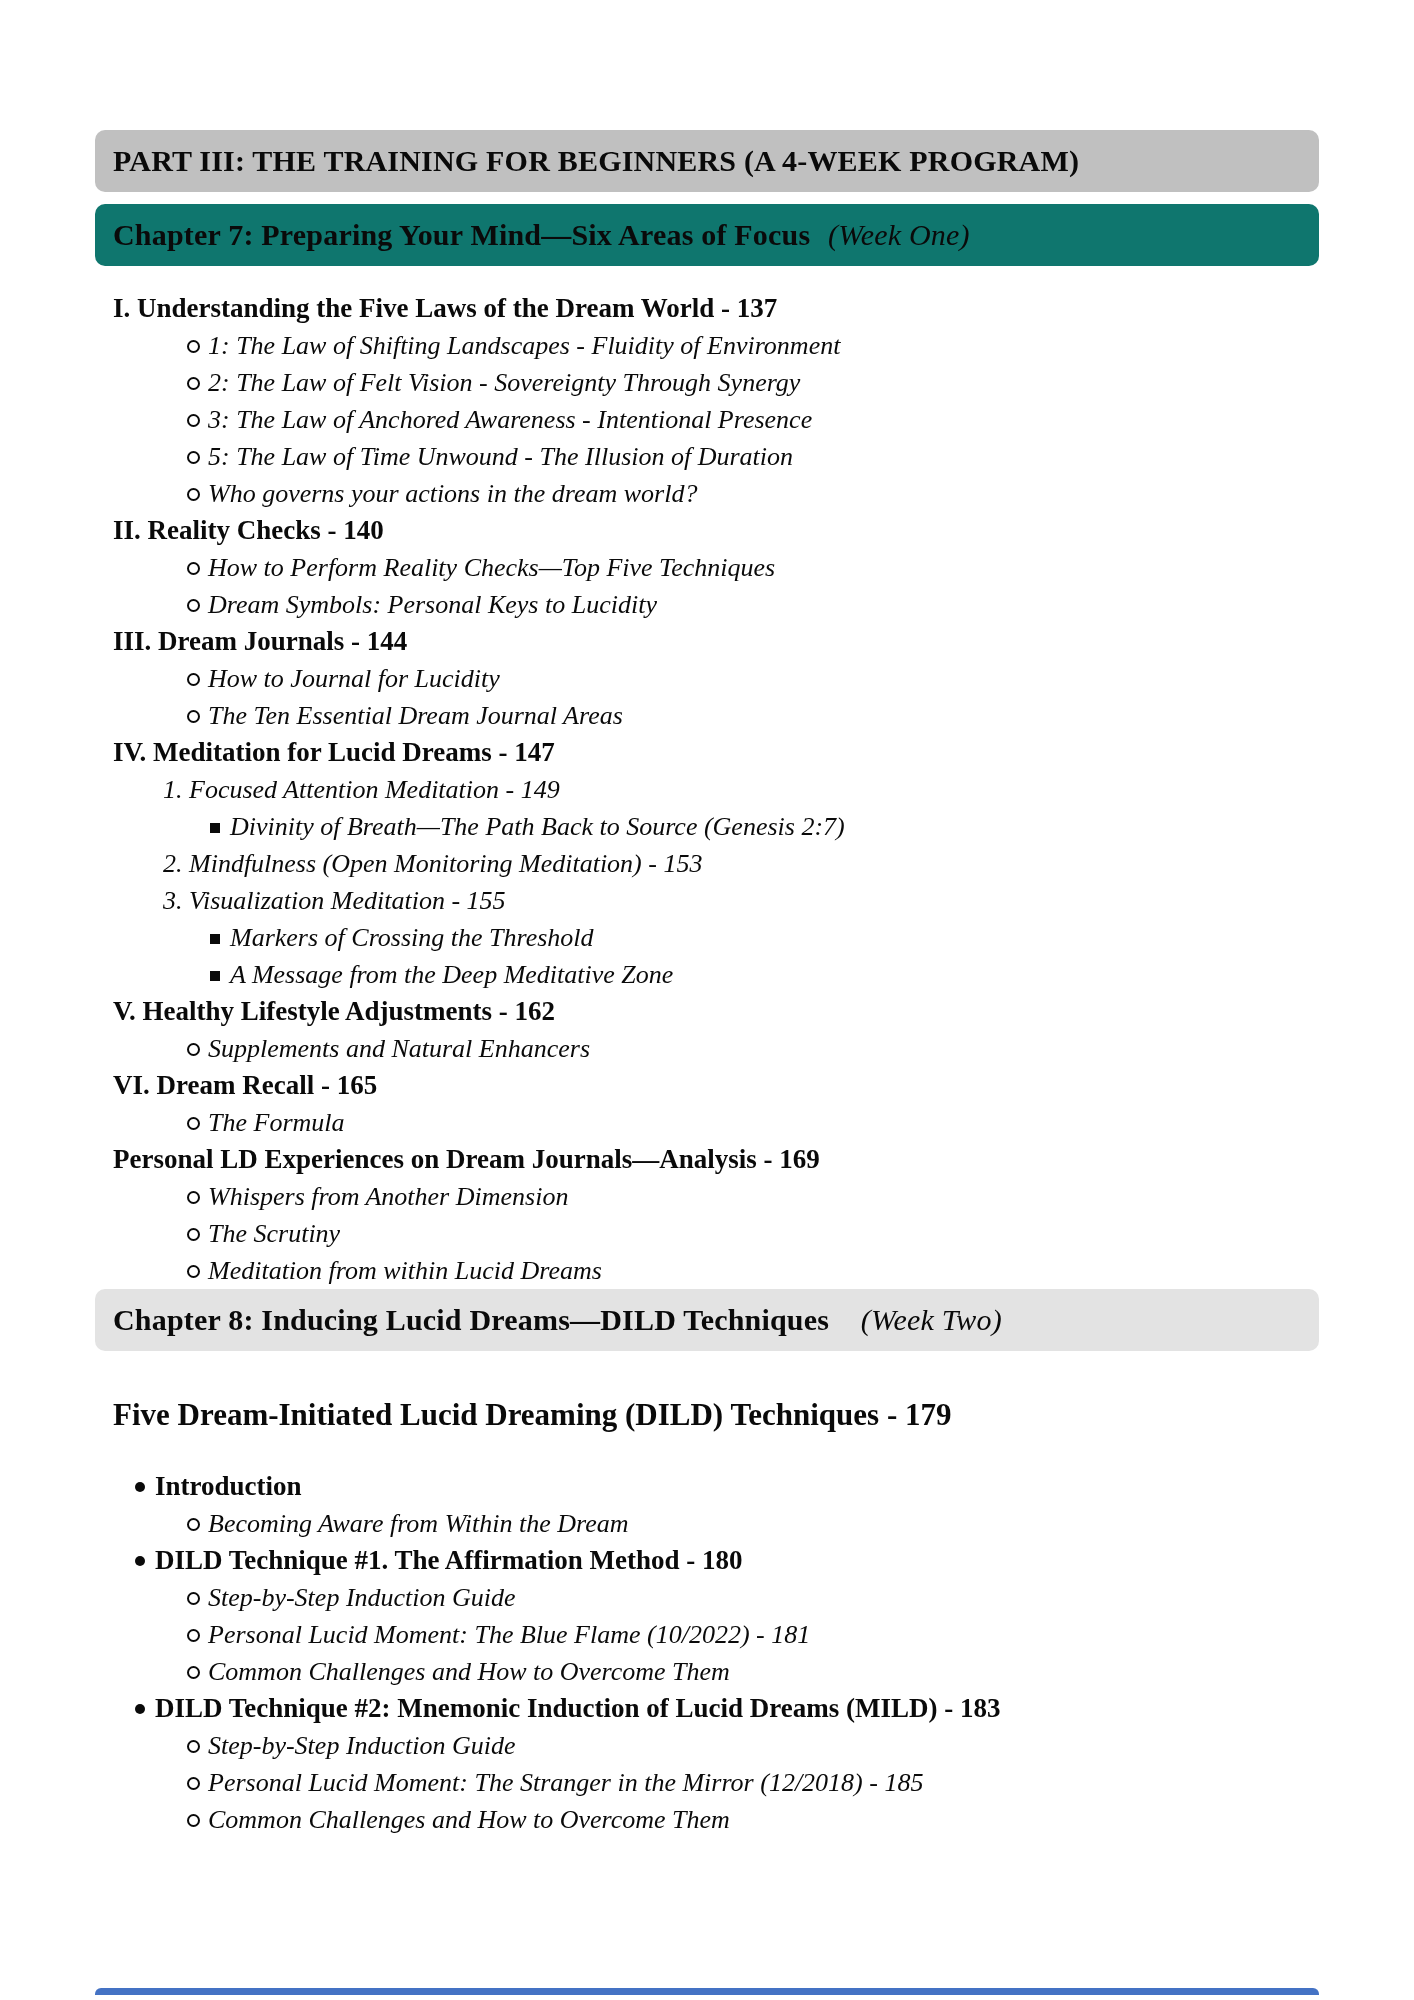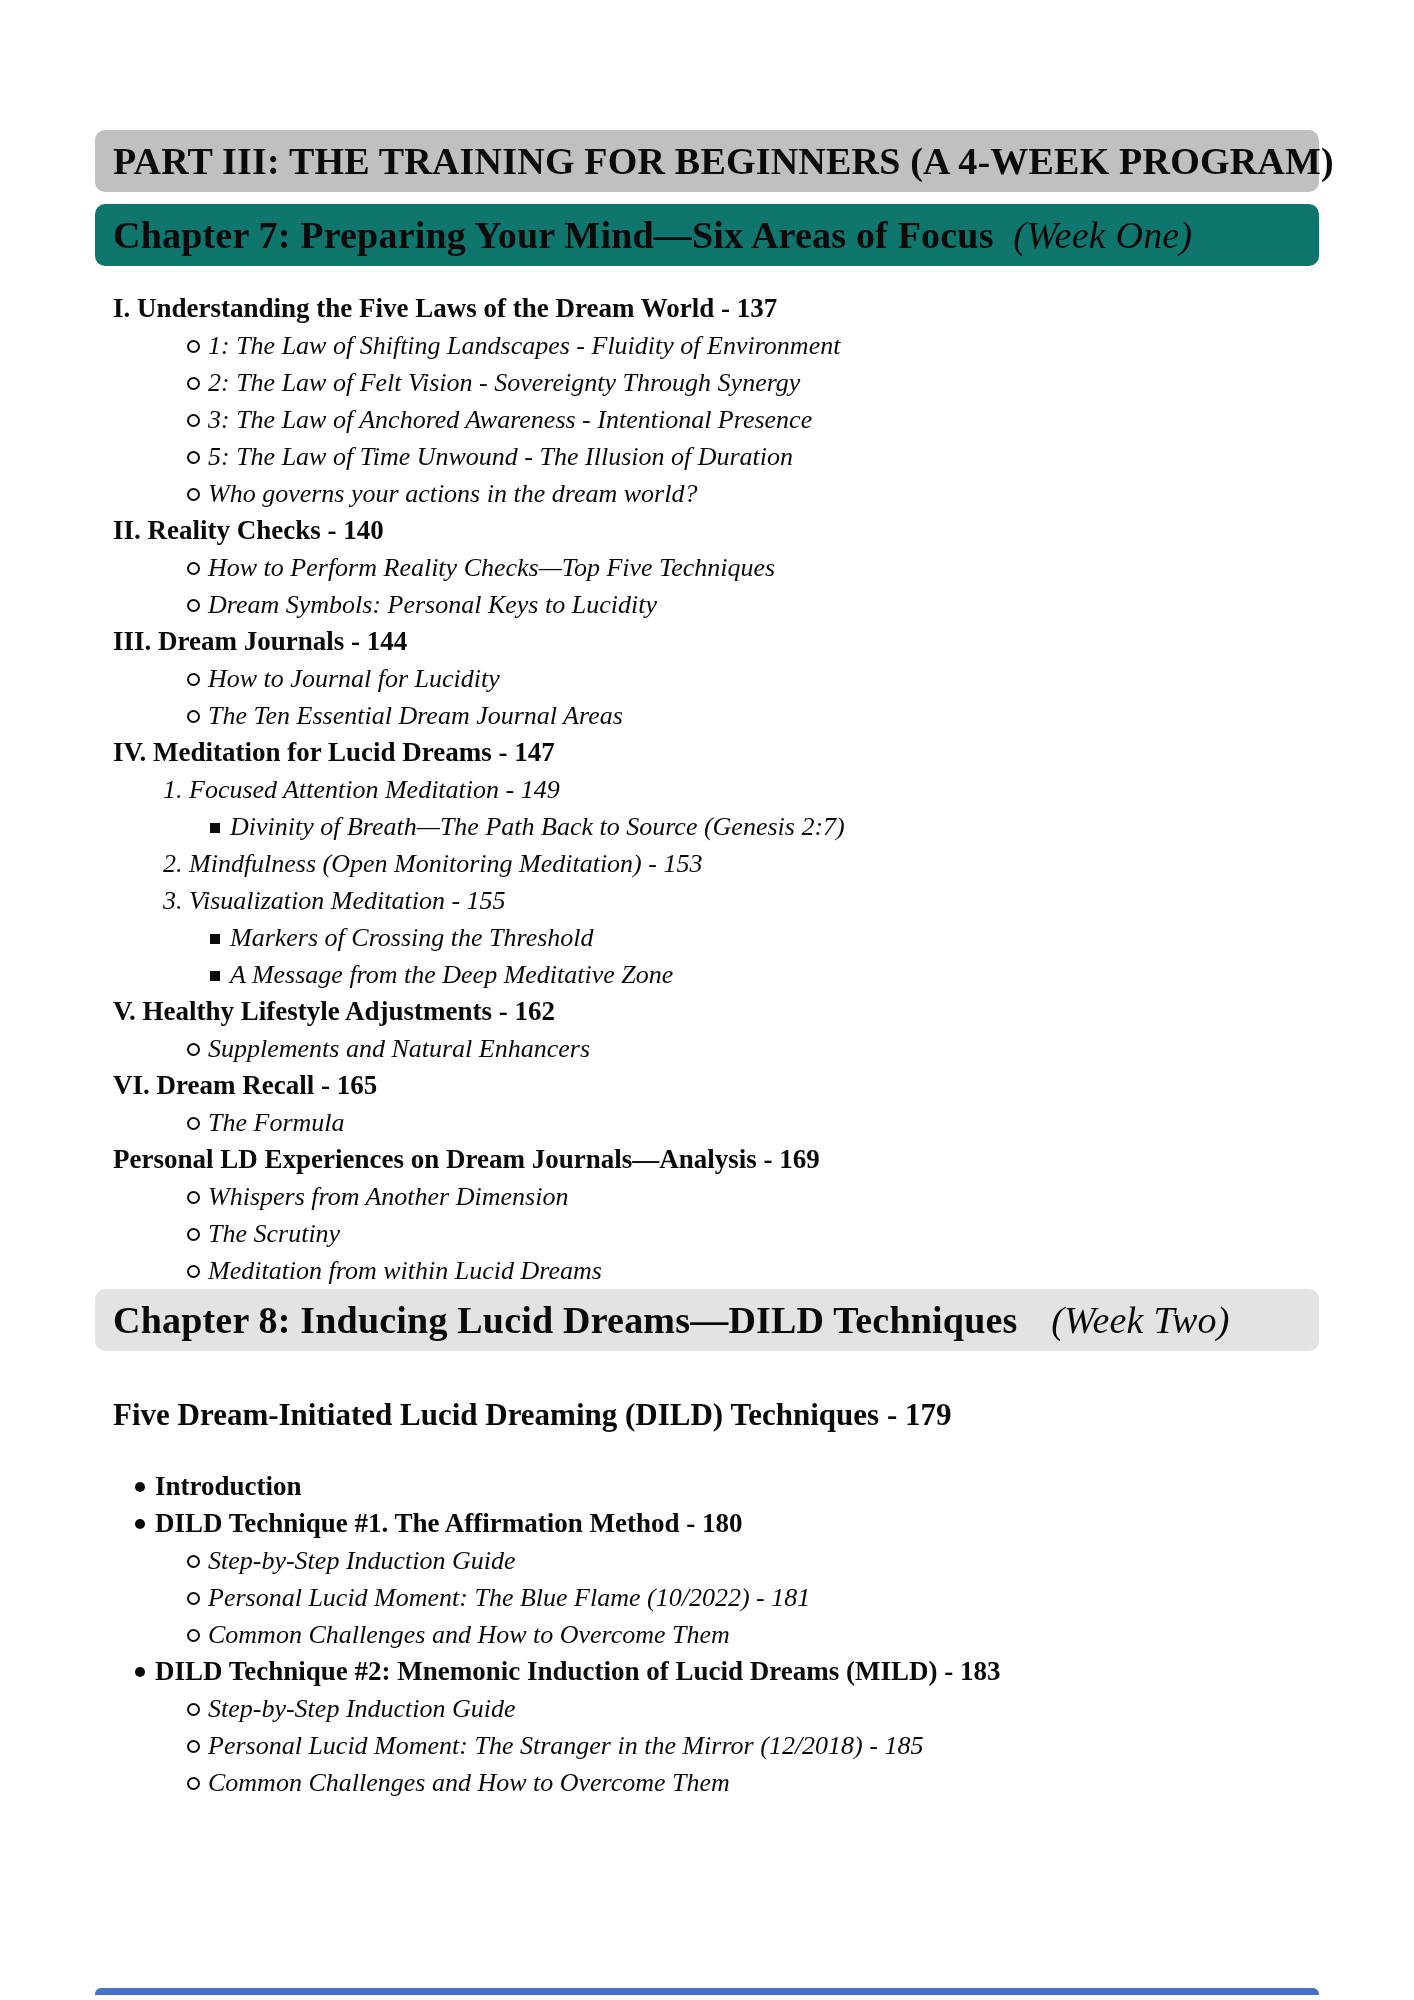--- a/index.html
+++ b/index.html
@@ -13,21 +13,21 @@
     color:#0a0a0a;
   }
   .head-bar {
     margin:0 95px;
     height:62px;
     border-radius:10px;
     display:flex;
     align-items:center;
     padding:0 18px;
     box-sizing:border-box;
-    font-size:38px;
+    font-size:30px;
     font-weight:700;
     letter-spacing:0.2px;
     white-space:nowrap;
   }
   .part-bar  { margin-top:130px; background:#c0c0c0; }
   .chap-bar  { margin-top:12px;  background:#e3e3e3; }
   .chap-bar.ch8 { margin-top:0; }
   .week { font-weight:400; font-style:italic; white-space:pre; }
 
   .toc {
@@ -138,20 +138,21 @@
 
   <div class="head-bar chap-bar ch8" style="background: rgb(227, 227, 227); gap: 24px;">
     <span>Chapter 8: Inducing Lucid Dreams—DILD Techniques</span>
       <span class="week"> (Week Two)</span>
   </div>
 
   <div class="dild-heading">Five Dream-Initiated Lucid Dreaming (DILD) Techniques - 179</div>
 
   <div class="toc toc8" id="ch8-list">
       <div class="entry disc-bold"><span class="marker"></span><span class="txt">Introduction</span></div>
+      <div class="entry circle"><span class="marker"></span><span class="txt">Becoming Aware from Within the Dream</span></div>
       <div class="entry disc-bold"><span class="marker"></span><span class="txt">DILD Technique #1. The Affirmation Method - 180</span></div>
       <div class="entry circle"><span class="marker"></span><span class="txt">Step-by-Step Induction Guide</span></div>
       <div class="entry circle"><span class="marker"></span><span class="txt">Personal Lucid Moment: The Blue Flame (10/2022) - 181</span></div>
       <div class="entry circle"><span class="marker"></span><span class="txt">Common Challenges and How to Overcome Them</span></div>
       <div class="entry disc-bold"><span class="marker"></span><span class="txt">DILD Technique #2: Mnemonic Induction of Lucid Dreams (MILD) - 183</span></div>
       <div class="entry circle"><span class="marker"></span><span class="txt">Step-by-Step Induction Guide</span></div>
       <div class="entry circle"><span class="marker"></span><span class="txt">Personal Lucid Moment: The Stranger in the Mirror (12/2018) - 185</span></div>
       <div class="entry circle"><span class="marker"></span><span class="txt">Common Challenges and How to Overcome Them</span></div>
     </div>
 

